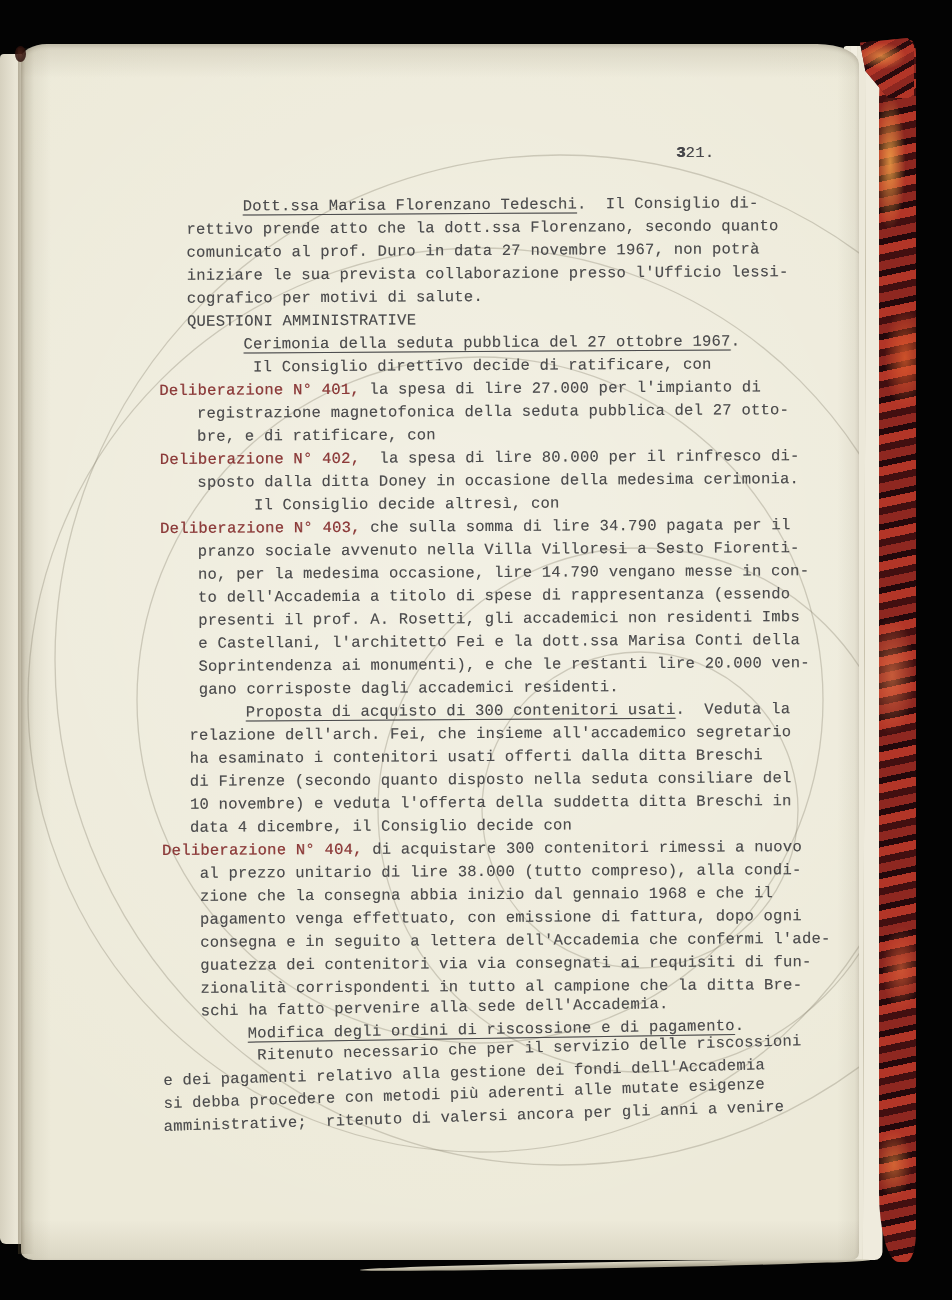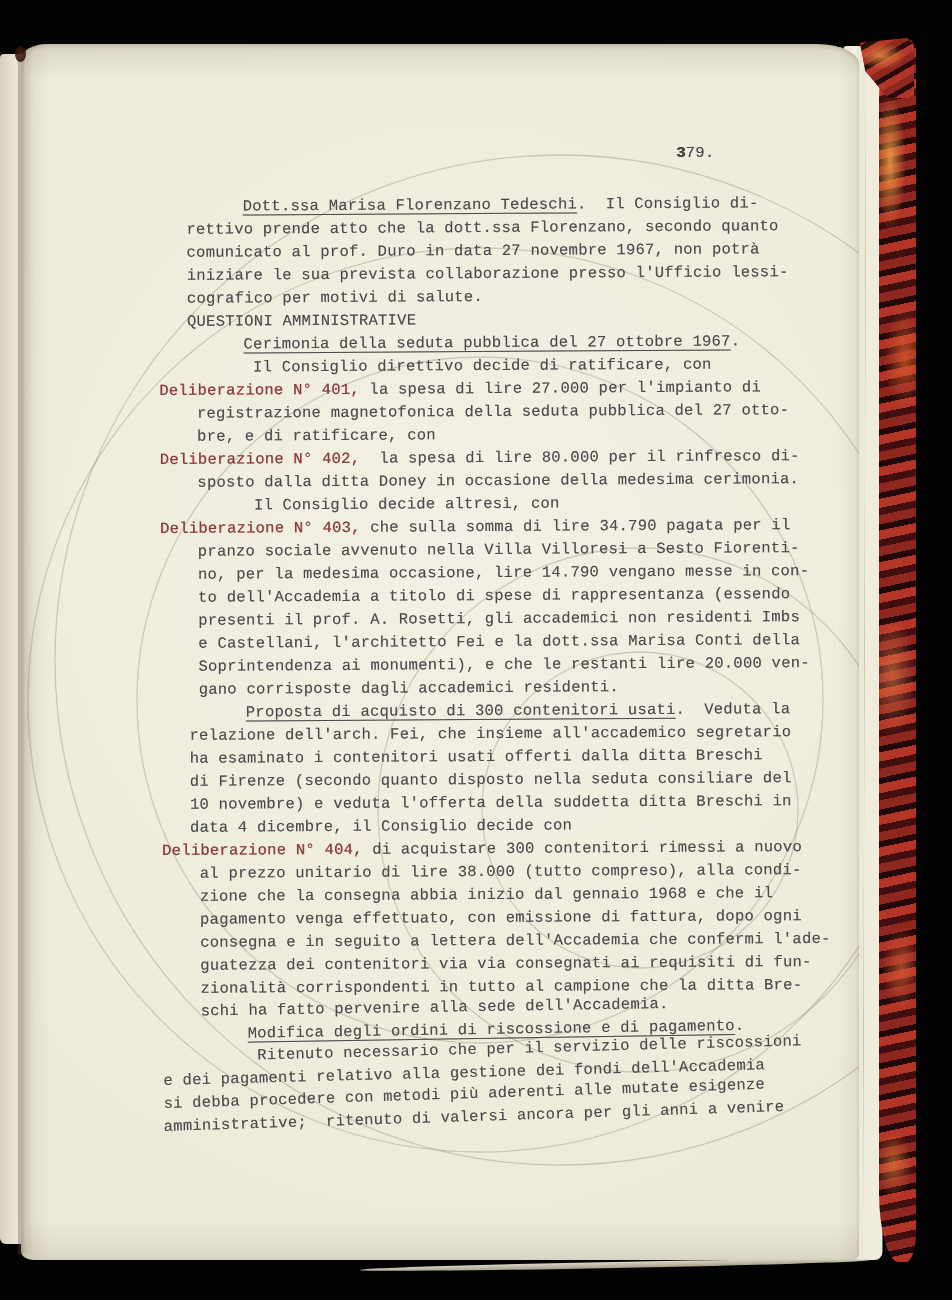--- a/index.html
+++ b/index.html
@@ -89,21 +89,21 @@
 
   <div class="page">
     <svg class="arcs" width="838" height="1216" viewBox="0 0 838 1216">
         <circle cx="459" cy="656" r="452" fill="none" stroke="rgba(128,121,102,0.32)" stroke-width="1.3"></circle>
         <circle cx="459" cy="656" r="343" fill="none" stroke="rgba(128,121,102,0.32)" stroke-width="1.3"></circle>
         <circle cx="539" cy="616" r="505" fill="none" stroke="rgba(128,121,102,0.32)" stroke-width="1.3"></circle>
         <circle cx="619" cy="766" r="262" fill="none" stroke="rgba(128,121,102,0.32)" stroke-width="1.3"></circle>
         <circle cx="619" cy="766" r="158" fill="none" stroke="rgba(128,121,102,0.32)" stroke-width="1.3"></circle>
       </svg>
 
-    <div class="page-number"><span class="overstruck">3</span><span>79.</span></div>
+    <div class="page-number"><span class="overstruck">3</span><span>21.</span></div>
 
     <div class="text"><div class="line" style="padding-left: 84.6px;"><span class="s-u">Dott.ssa Marisa Florenzano Tedeschi</span><span class="s-p">.  Il Consiglio di-</span></div><div class="line" style="padding-left: 28.2px;"><span class="s-p">rettivo prende atto che la dott.ssa Florenzano, secondo quanto</span></div><div class="line" style="padding-left: 28.2px;"><span class="s-p">comunicato al prof. Duro in data 27 novembre 1967, non potrà</span></div><div class="line" style="padding-left: 28.2px;"><span class="s-p">iniziare le sua prevista collaborazione presso l'Ufficio lessi-</span></div><div class="line" style="padding-left: 28.2px;"><span class="s-p">cografico per motivi di salute.</span></div><div class="line" style="padding-left: 28.2px;"><span class="s-p">QUESTIONI AMMINISTRATIVE</span></div><div class="line" style="padding-left: 84.6px;"><span class="s-u">Cerimonia della seduta pubblica del 27 ottobre 1967</span><span class="s-p">.</span></div><div class="line" style="padding-left: 94px;"><span class="s-p">Il Consiglio direttivo decide di ratificare, con</span></div><div class="line" style="padding-left: 0px;"><span class="s-r">Deliberazione N° 401,</span><span class="s-p"> la spesa di lire 27.000 per l'impianto di</span></div><div class="line" style="padding-left: 37.6px;"><span class="s-p">registrazione magnetofonica della seduta pubblica del 27 otto-</span></div><div class="line" style="padding-left: 37.6px;"><span class="s-p">bre, e di ratificare, con</span></div><div class="line" style="padding-left: 0px;"><span class="s-r">Deliberazione N° 402,</span><span class="s-p">  la spesa di lire 80.000 per il rinfresco di-</span></div><div class="line" style="padding-left: 37.6px;"><span class="s-p">sposto dalla ditta Doney in occasione della medesima cerimonia.</span></div><div class="line" style="padding-left: 94px;"><span class="s-p">Il Consiglio decide altresì, con</span></div><div class="line" style="padding-left: 0px;"><span class="s-r">Deliberazione N° 403,</span><span class="s-p"> che sulla somma di lire 34.790 pagata per il</span></div><div class="line" style="padding-left: 37.6px;"><span class="s-p">pranzo sociale avvenuto nella Villa Villoresi a Sesto Fiorenti-</span></div><div class="line" style="padding-left: 37.6px;"><span class="s-p">no, per la medesima occasione, lire 14.790 vengano messe in con-</span></div><div class="line" style="padding-left: 37.6px;"><span class="s-p">to dell'Accademia a titolo di spese di rappresentanza (essendo</span></div><div class="line" style="padding-left: 37.6px;"><span class="s-p">presenti il prof. A. Rosetti, gli accademici non residenti Imbs</span></div><div class="line" style="padding-left: 37.6px;"><span class="s-p">e Castellani, l'architetto Fei e la dott.ssa Marisa Conti della</span></div><div class="line" style="padding-left: 37.6px;"><span class="s-p">Soprintendenza ai monumenti), e che le restanti lire 20.000 ven-</span></div><div class="line" style="padding-left: 37.6px;"><span class="s-p">gano corrisposte dagli accademici residenti.</span></div><div class="line" style="padding-left: 84.6px;"><span class="s-u">Proposta di acquisto di 300 contenitori usati</span><span class="s-p">.  Veduta la</span></div><div class="line" style="padding-left: 28.2px;"><span class="s-p">relazione dell'arch. Fei, che insieme all'accademico segretario</span></div><div class="line" style="padding-left: 28.2px;"><span class="s-p">ha esaminato i contenitori usati offerti dalla ditta Breschi</span></div><div class="line" style="padding-left: 28.2px;"><span class="s-p">di Firenze (secondo quanto disposto nella seduta consiliare del</span></div><div class="line" style="padding-left: 28.2px;"><span class="s-p">10 novembre) e veduta l'offerta della suddetta ditta Breschi in</span></div><div class="line" style="padding-left: 28.2px;"><span class="s-p">data 4 dicembre, il Consiglio decide con</span></div><div class="line" style="padding-left: 0px;"><span class="s-r">Deliberazione N° 404,</span><span class="s-p"> di acquistare 300 contenitori rimessi a nuovo</span></div><div class="line" style="padding-left: 37.6px;"><span class="s-p">al prezzo unitario di lire 38.000 (tutto compreso), alla condi-</span></div><div class="line" style="padding-left: 37.6px;"><span class="s-p">zione che la consegna abbia inizio dal gennaio 1968 e che il</span></div><div class="line" style="padding-left: 37.6px;"><span class="s-p">pagamento venga effettuato, con emissione di fattura, dopo ogni</span></div><div class="line" style="padding-left: 37.6px;"><span class="s-p">consegna e in seguito a lettera dell'Accademia che confermi l'ade-</span></div><div class="line" style="padding-left: 37.6px;"><span class="s-p">guatezza dei contenitori via via consegnati ai requisiti di fun-</span></div><div class="line" style="padding-left: 37.6px;"><span class="s-p">zionalità corrispondenti in tutto al campione che la ditta Bre-</span></div><div class="line" style="padding-left: 37.6px;"><span class="s-p">schi ha fatto pervenire alla sede dell'Accademia.</span></div><div class="line" style="padding-left: 84.6px;"><span class="s-u">Modifica degli ordini di riscossione e di pagamento</span><span class="s-p">.</span></div><div class="line" style="padding-left: 94px;"><span class="s-p">Ritenuto necessario che per il servizio delle riscossioni</span></div><div class="line" style="padding-left: 0px;"><span class="s-p">e dei pagamenti relativo alla gestione dei fondi dell'Accademia</span></div><div class="line" style="padding-left: 0px;"><span class="s-p">si debba procedere con metodi più aderenti alle mutate esigenze</span></div><div class="line" style="padding-left: 0px;"><span class="s-p">amministrative;  ritenuto di valersi ancora per gli anni a venire</span></div></div>
   </div>
 
   <div class="gutter"></div>
   <div class="gutter-notch"></div>
 
 </div>
 
 </body></html>

